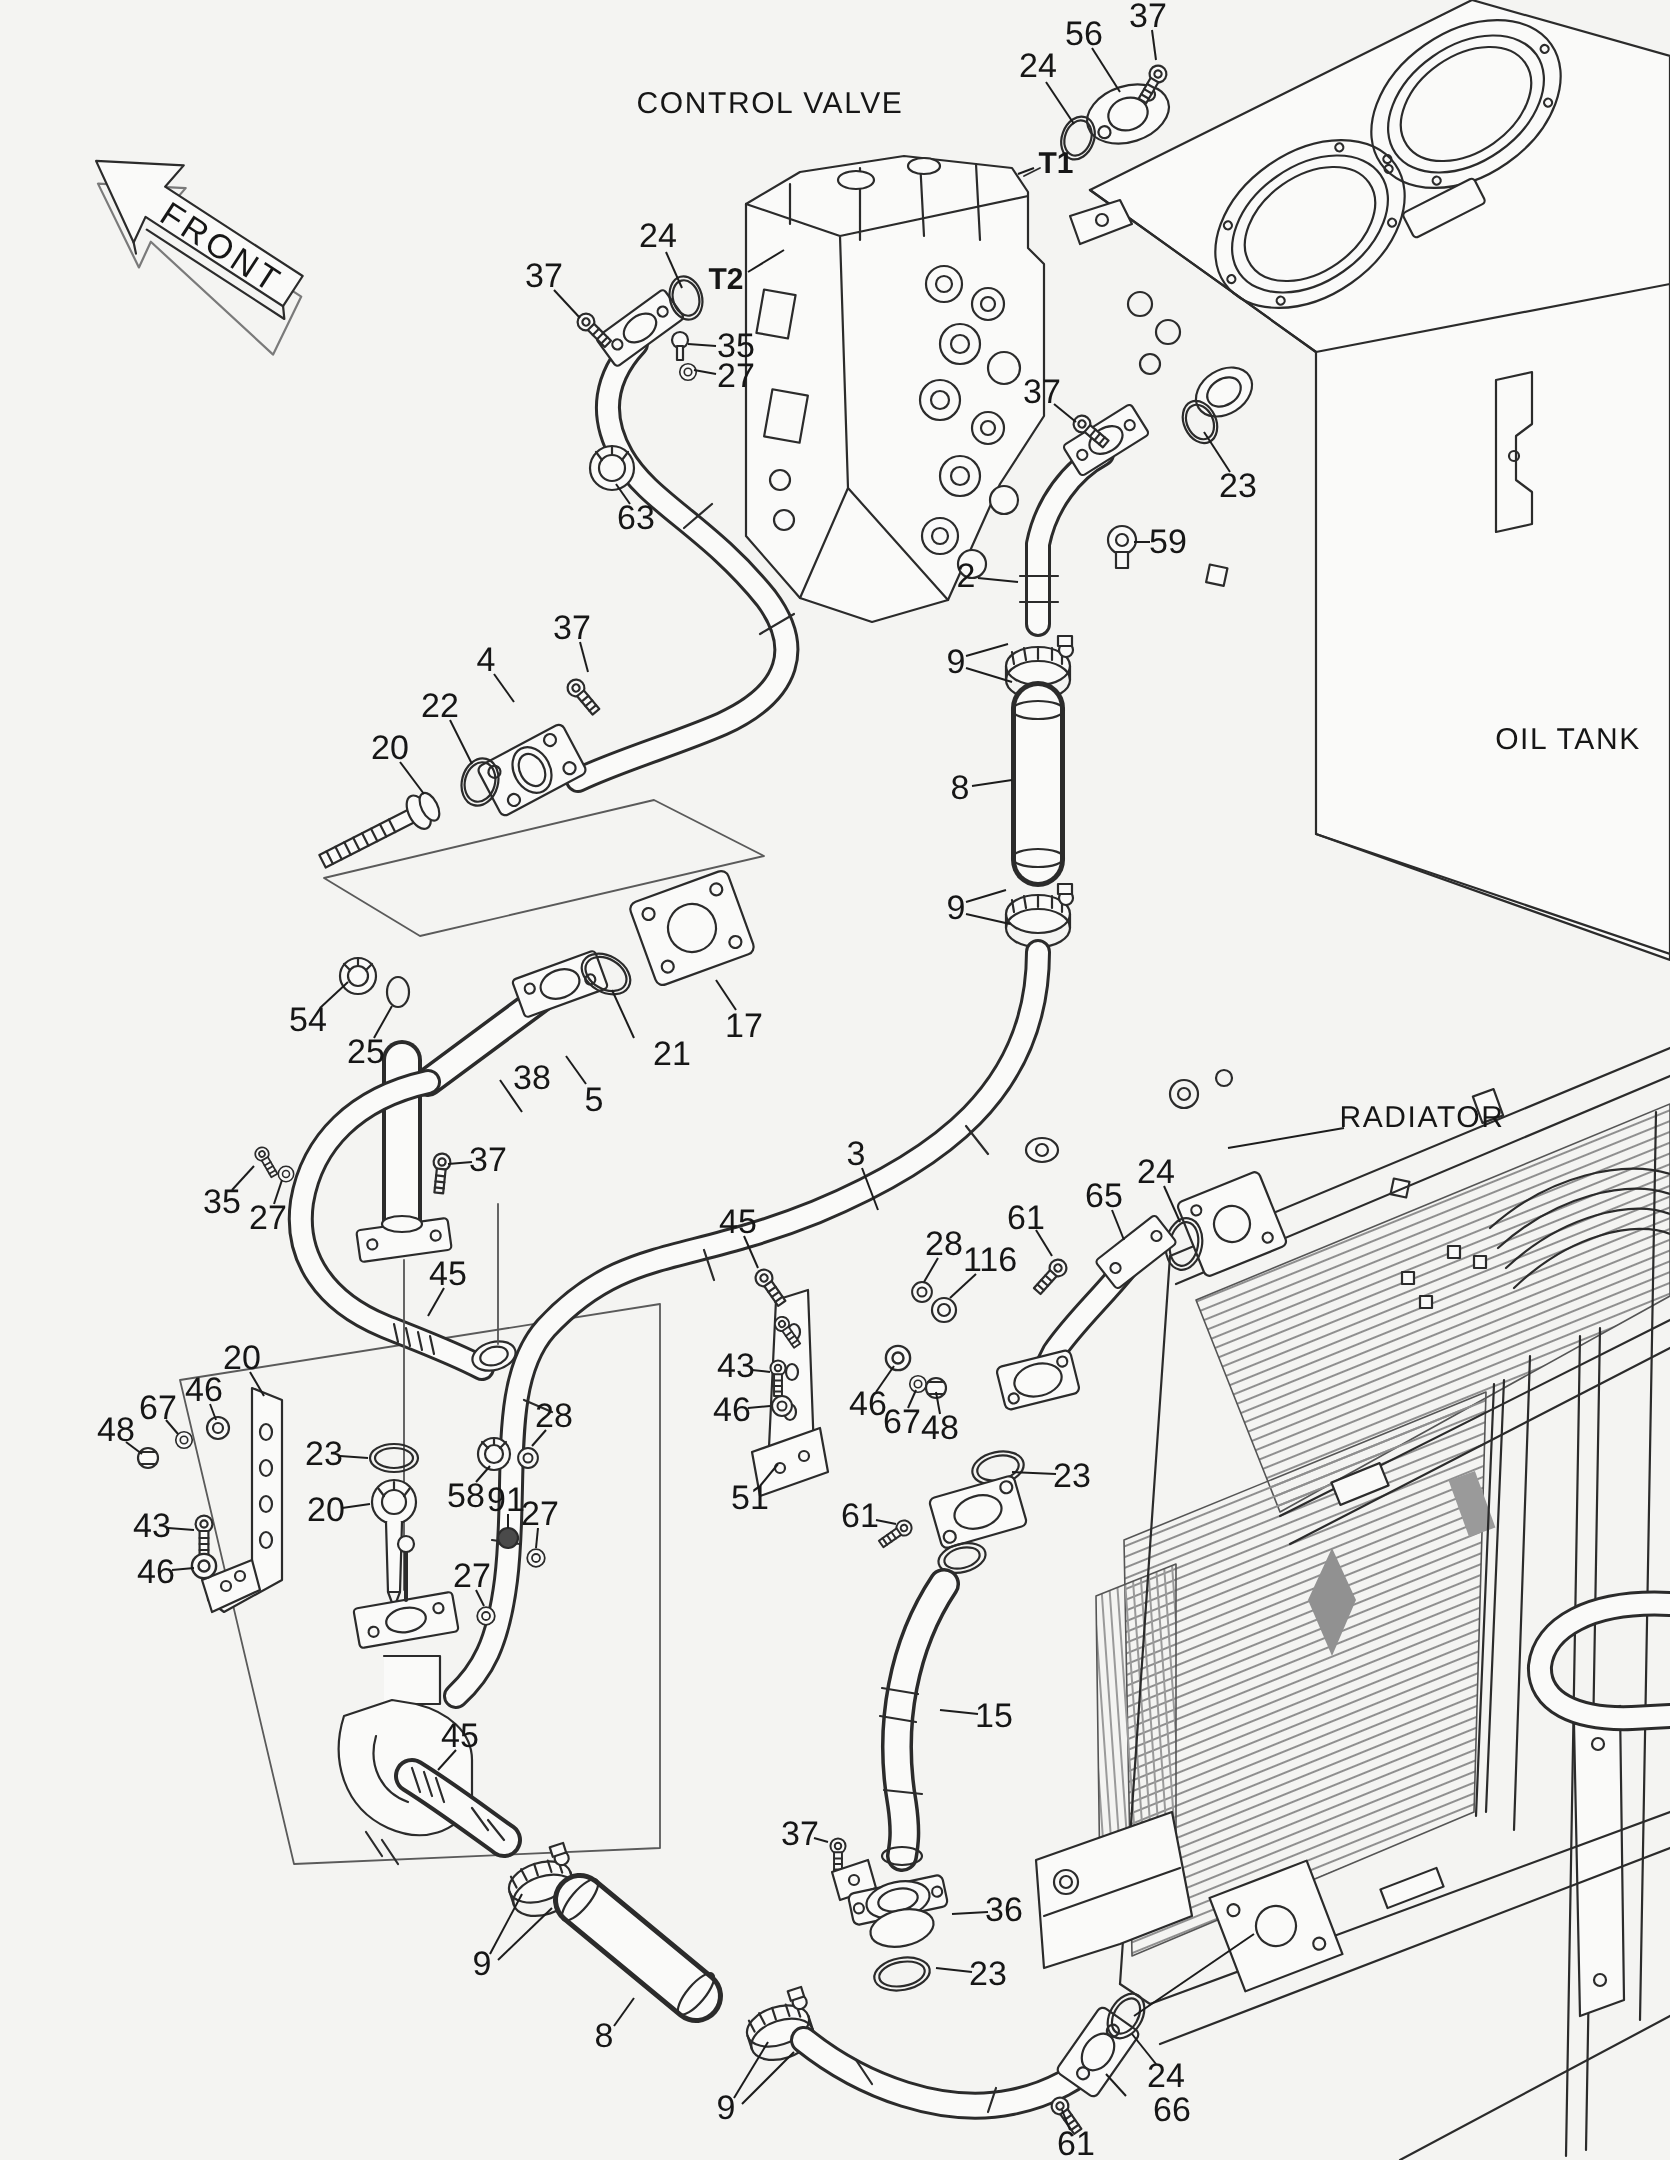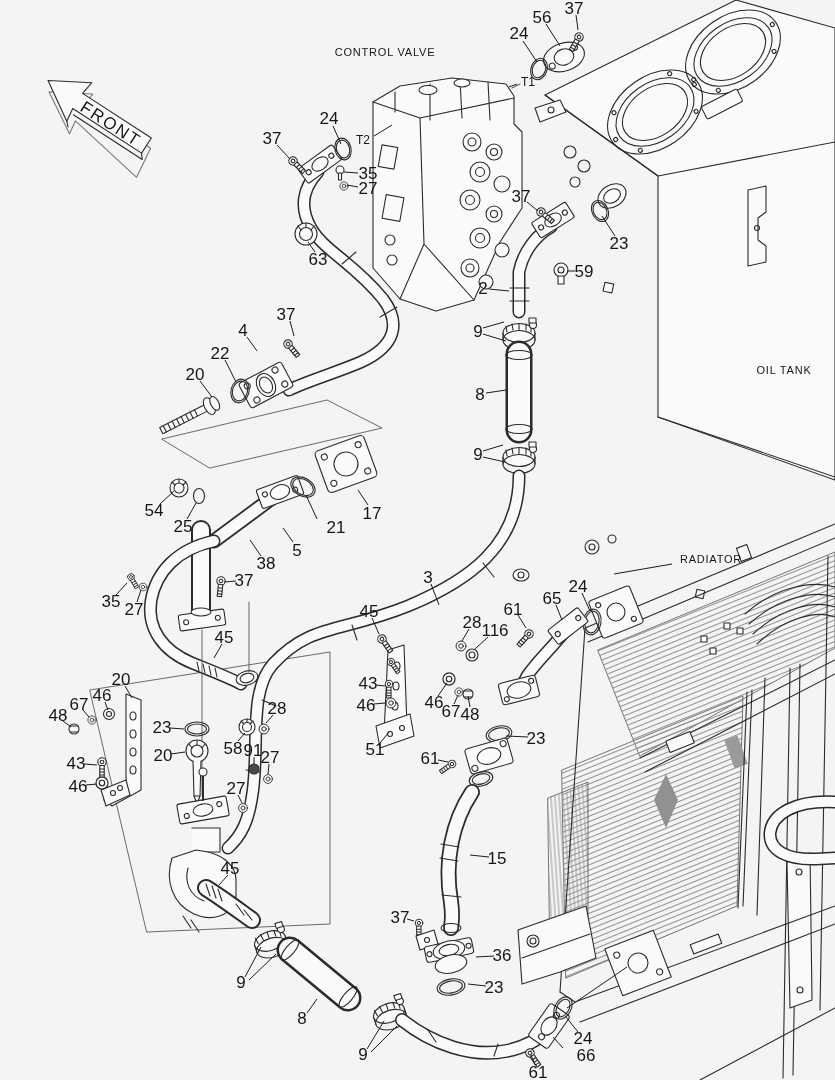--- a/index.html
+++ b/index.html
@@ -3,22 +3,22 @@
 <meta charset="utf-8">
 <style>
   html,body{margin:0;padding:0;background:#e8e8e8;}
   #stage{position:relative;width:835px;height:1080px;background:#f4f4f2;overflow:hidden;
          font-family:"Liberation Sans",sans-serif;}
   #art,#leader-svg{position:absolute;left:0;top:0;}
   #leader-svg{pointer-events:none;}
   #labels{position:absolute;left:0;top:0;width:100%;height:100%;pointer-events:none;}
   .callout{position:absolute;transform:translate(-50%,-50%);font-size:17px;color:#161616;
            white-space:nowrap;line-height:1;}
-  .callout.title{font-size:11px;letter-spacing:.8px;}
-  .callout.port{font-weight:normal;font-size:12px;}
+  .callout.title{font-size:15px;letter-spacing:.8px;}
+  .callout.port{font-weight:bold;font-size:15px;}
   .leader{stroke:#1c1c1c;stroke-width:1;}
 </style>
 </head>
 <body>
 
 <div id="stage">
 
 <svg id="art" width="835" height="1080" viewBox="0 0 835 1080">
 <defs>
   <pattern id="hatch" width="6" height="5" patternUnits="userSpaceOnUse" patternTransform="rotate(-22)">
@@ -605,21 +605,21 @@
       <span class="callout part" style="left: 478px; top: 454px;">9</span>
       <span class="callout part" style="left: 286px; top: 314px;">37</span>
       <span class="callout part" style="left: 243px; top: 330px;">4</span>
       <span class="callout part" style="left: 220px; top: 353px;">22</span>
       <span class="callout part" style="left: 195px; top: 374px;">20</span>
       <span class="callout part" style="left: 154px; top: 510px;">54</span>
       <span class="callout part" style="left: 183px; top: 526px;">25</span>
       <span class="callout part" style="left: 336px; top: 527px;">21</span>
       <span class="callout part" style="left: 372px; top: 513px;">17</span>
       <span class="callout part" style="left: 297px; top: 550px;">5</span>
-      <span class="callout part" style="left: 266px; top: 563px;">38</span>
+      <span class="callout part" style="left: 266px; top: 539px;">38</span>
       <span class="callout part" style="left: 111px; top: 601px;">35</span>
       <span class="callout part" style="left: 134px; top: 609px;">27</span>
       <span class="callout part" style="left: 244px; top: 580px;">37</span>
       <span class="callout part" style="left: 224px; top: 637px;">45</span>
       <span class="callout part" style="left: 428px; top: 577px;">3</span>
       <span class="callout part" style="left: 369px; top: 611px;">45</span>
       <span class="callout part" style="left: 472px; top: 622px;">28</span>
       <span class="callout part" style="left: 495px; top: 630px;">116</span>
       <span class="callout part" style="left: 513px; top: 609px;">61</span>
       <span class="callout part" style="left: 552px; top: 598px;">65</span>

